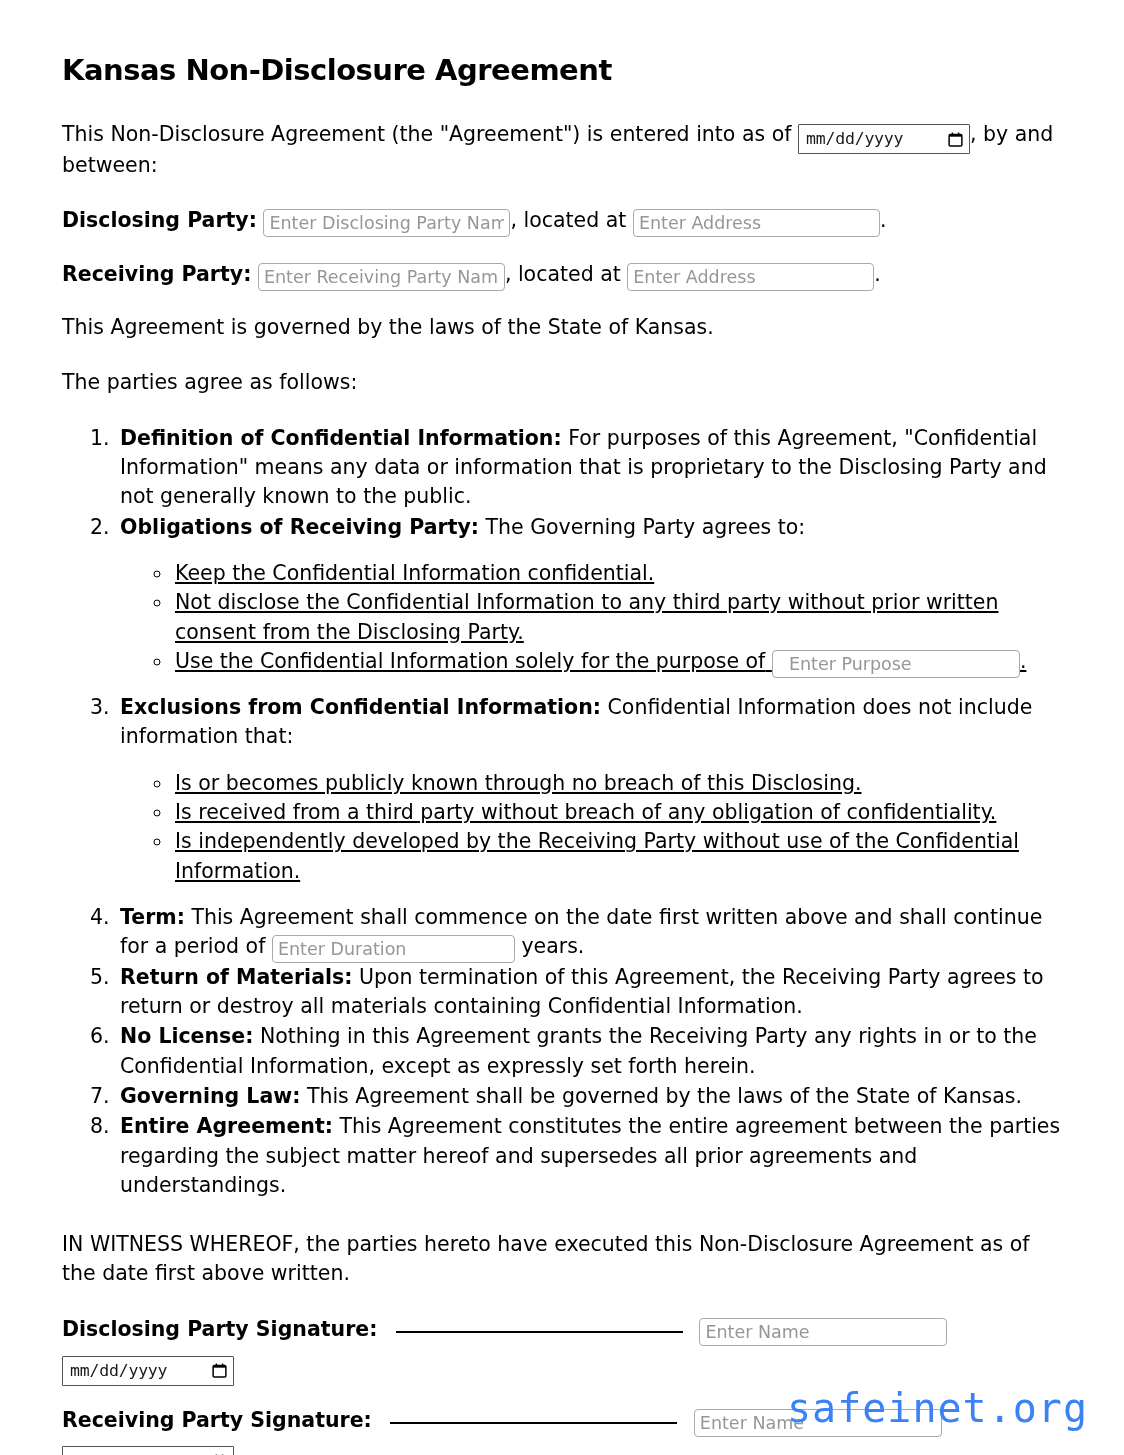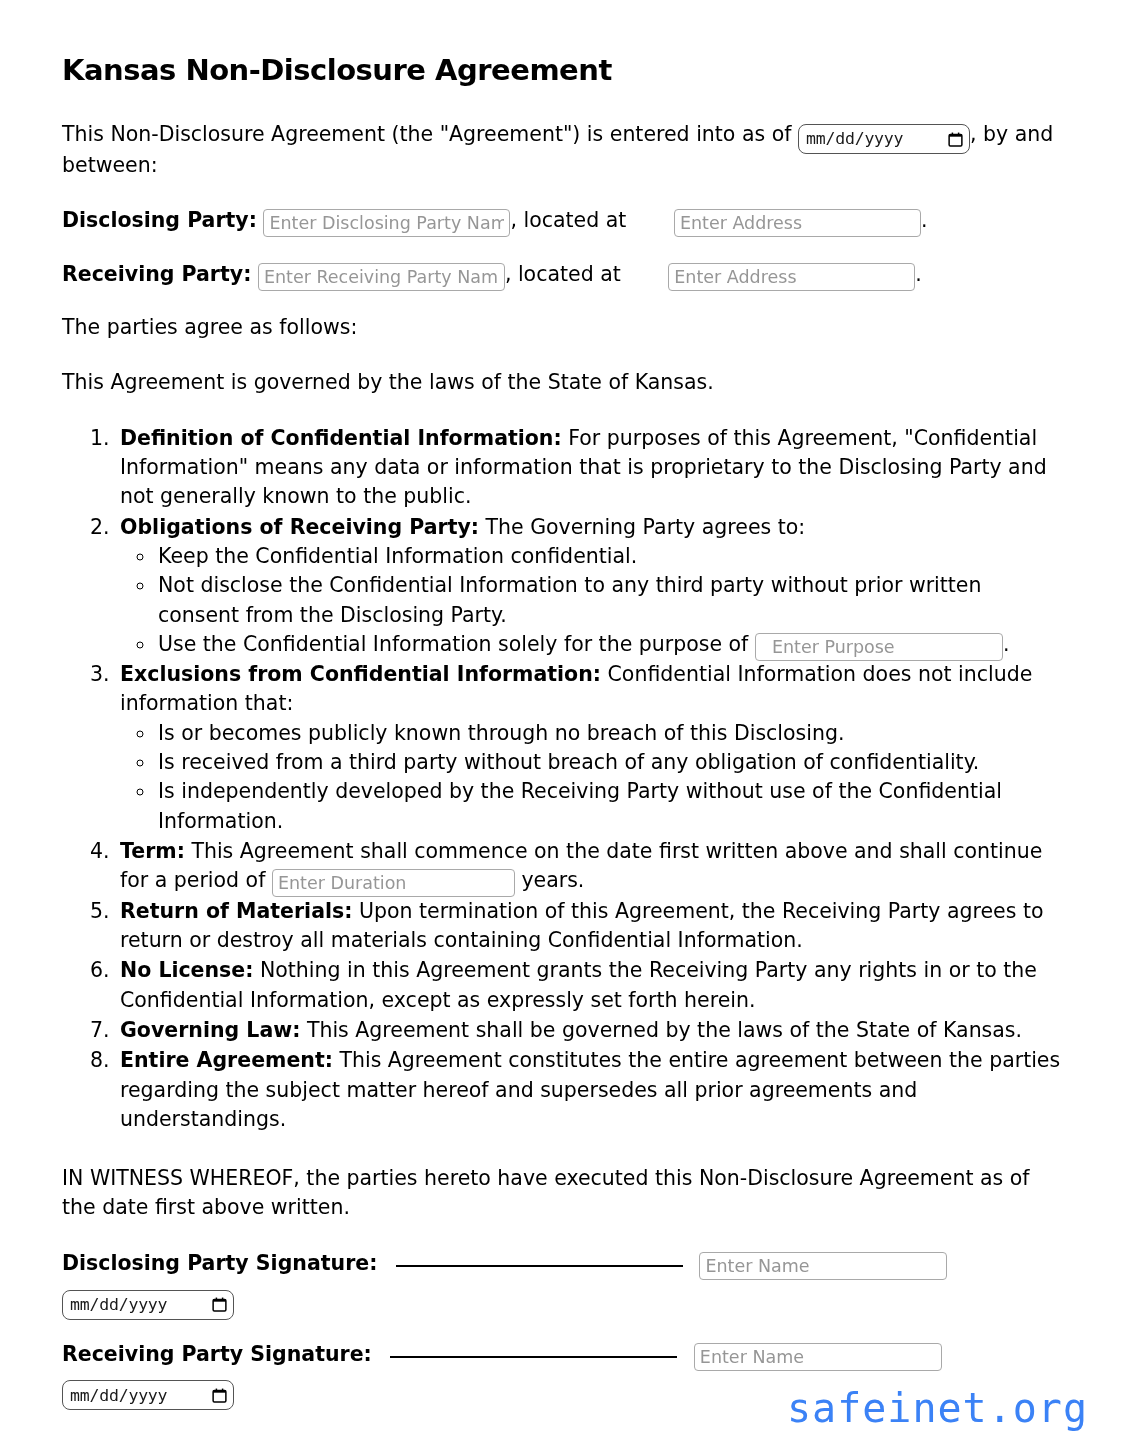--- a/index.html
+++ b/index.html
@@ -43,32 +43,32 @@
     border-radius: 4px;
     padding: 3px 5px;
     background: #fff;
     box-sizing: border-box;
     vertical-align: baseline;
     position: relative;
     top: 2px;
   }
   input.tf::placeholder { color: #969696; opacity: 1; }
   input.w-party  { width: 247px; }
-  input.w-addr   { width: 247px; margin-left: 41px; }
+  input.w-addr   { width: 247px; }
   input.w-purp   { width: 248px; padding-left: 16px; }
   input.w-dur    { width: 243px; }
   input.w-name   { width: 248px; }
 
   
   .datefield {
     display: inline-flex;
     align-items: center;
     justify-content: space-between;
     border: 1px solid #545454;
-    border-radius: 8px;
+    border-radius: 1px;
     background: #fff;
     padding: 3px 6px 3px 7px;
     box-sizing: border-box;
     width: 172px;
     height: 30px;
     vertical-align: baseline;
     position: relative;
     top: 3px;
   }
   .datefield .dtext {
@@ -83,22 +83,23 @@
   
   ol.terms {
     font-size: 20.5px;
     line-height: 1.43;
     margin: 0 0 30px 0;
     padding-left: 54px;
   }
   ol.terms > li { margin: 0 0 1px 0; padding-left: 4px; }
   ul.sub {
     list-style-type: circle;
-    margin: 0;
+    margin: 17px;
     padding-left: 36px;
+    text-decoration: underline;
   }
   ul.sub > li { margin: 0; padding-left: 2px; }
 
   
   .sig-block { margin-bottom: 23px; }
   .sig-row {
     font-size: 20.5px;
     line-height: 1.45;
   }
   .sig-label { font-weight: bold; }
@@ -148,23 +149,23 @@
     <input class="tf w-party" type="text" placeholder="Enter Disclosing Party Name" style=""><span>, located at</span>
     <input class="tf w-addr" type="text" placeholder="Enter Address" style=""><span>.</span>
   </p>
 
   <p class="para tight">
     <span class="lbl">Receiving Party:</span>
     <input class="tf w-party" type="text" placeholder="Enter Receiving Party Name" style=""><span>, located at</span>
     <input class="tf w-addr" type="text" placeholder="Enter Address" style=""><span>.</span>
   </p>
 
+  <p class="para">This Agreement is governed by the laws of the State of Kansas.</p>
+
   <p class="para">The parties agree as follows:</p>
-
-  <p class="para">This Agreement is governed by the laws of the State of Kansas.</p>
 
   <ol class="terms">
 
     <li>
       <span class="lbl">Definition of Confidential Information:</span>
       <span>For purposes of this Agreement, "Confidential Information" means any data or information that is proprietary to the Disclosing Party and not generally known to the public.</span>
     </li>
 
     <li>
       <span class="lbl">Obligations of Receiving Party:</span>

